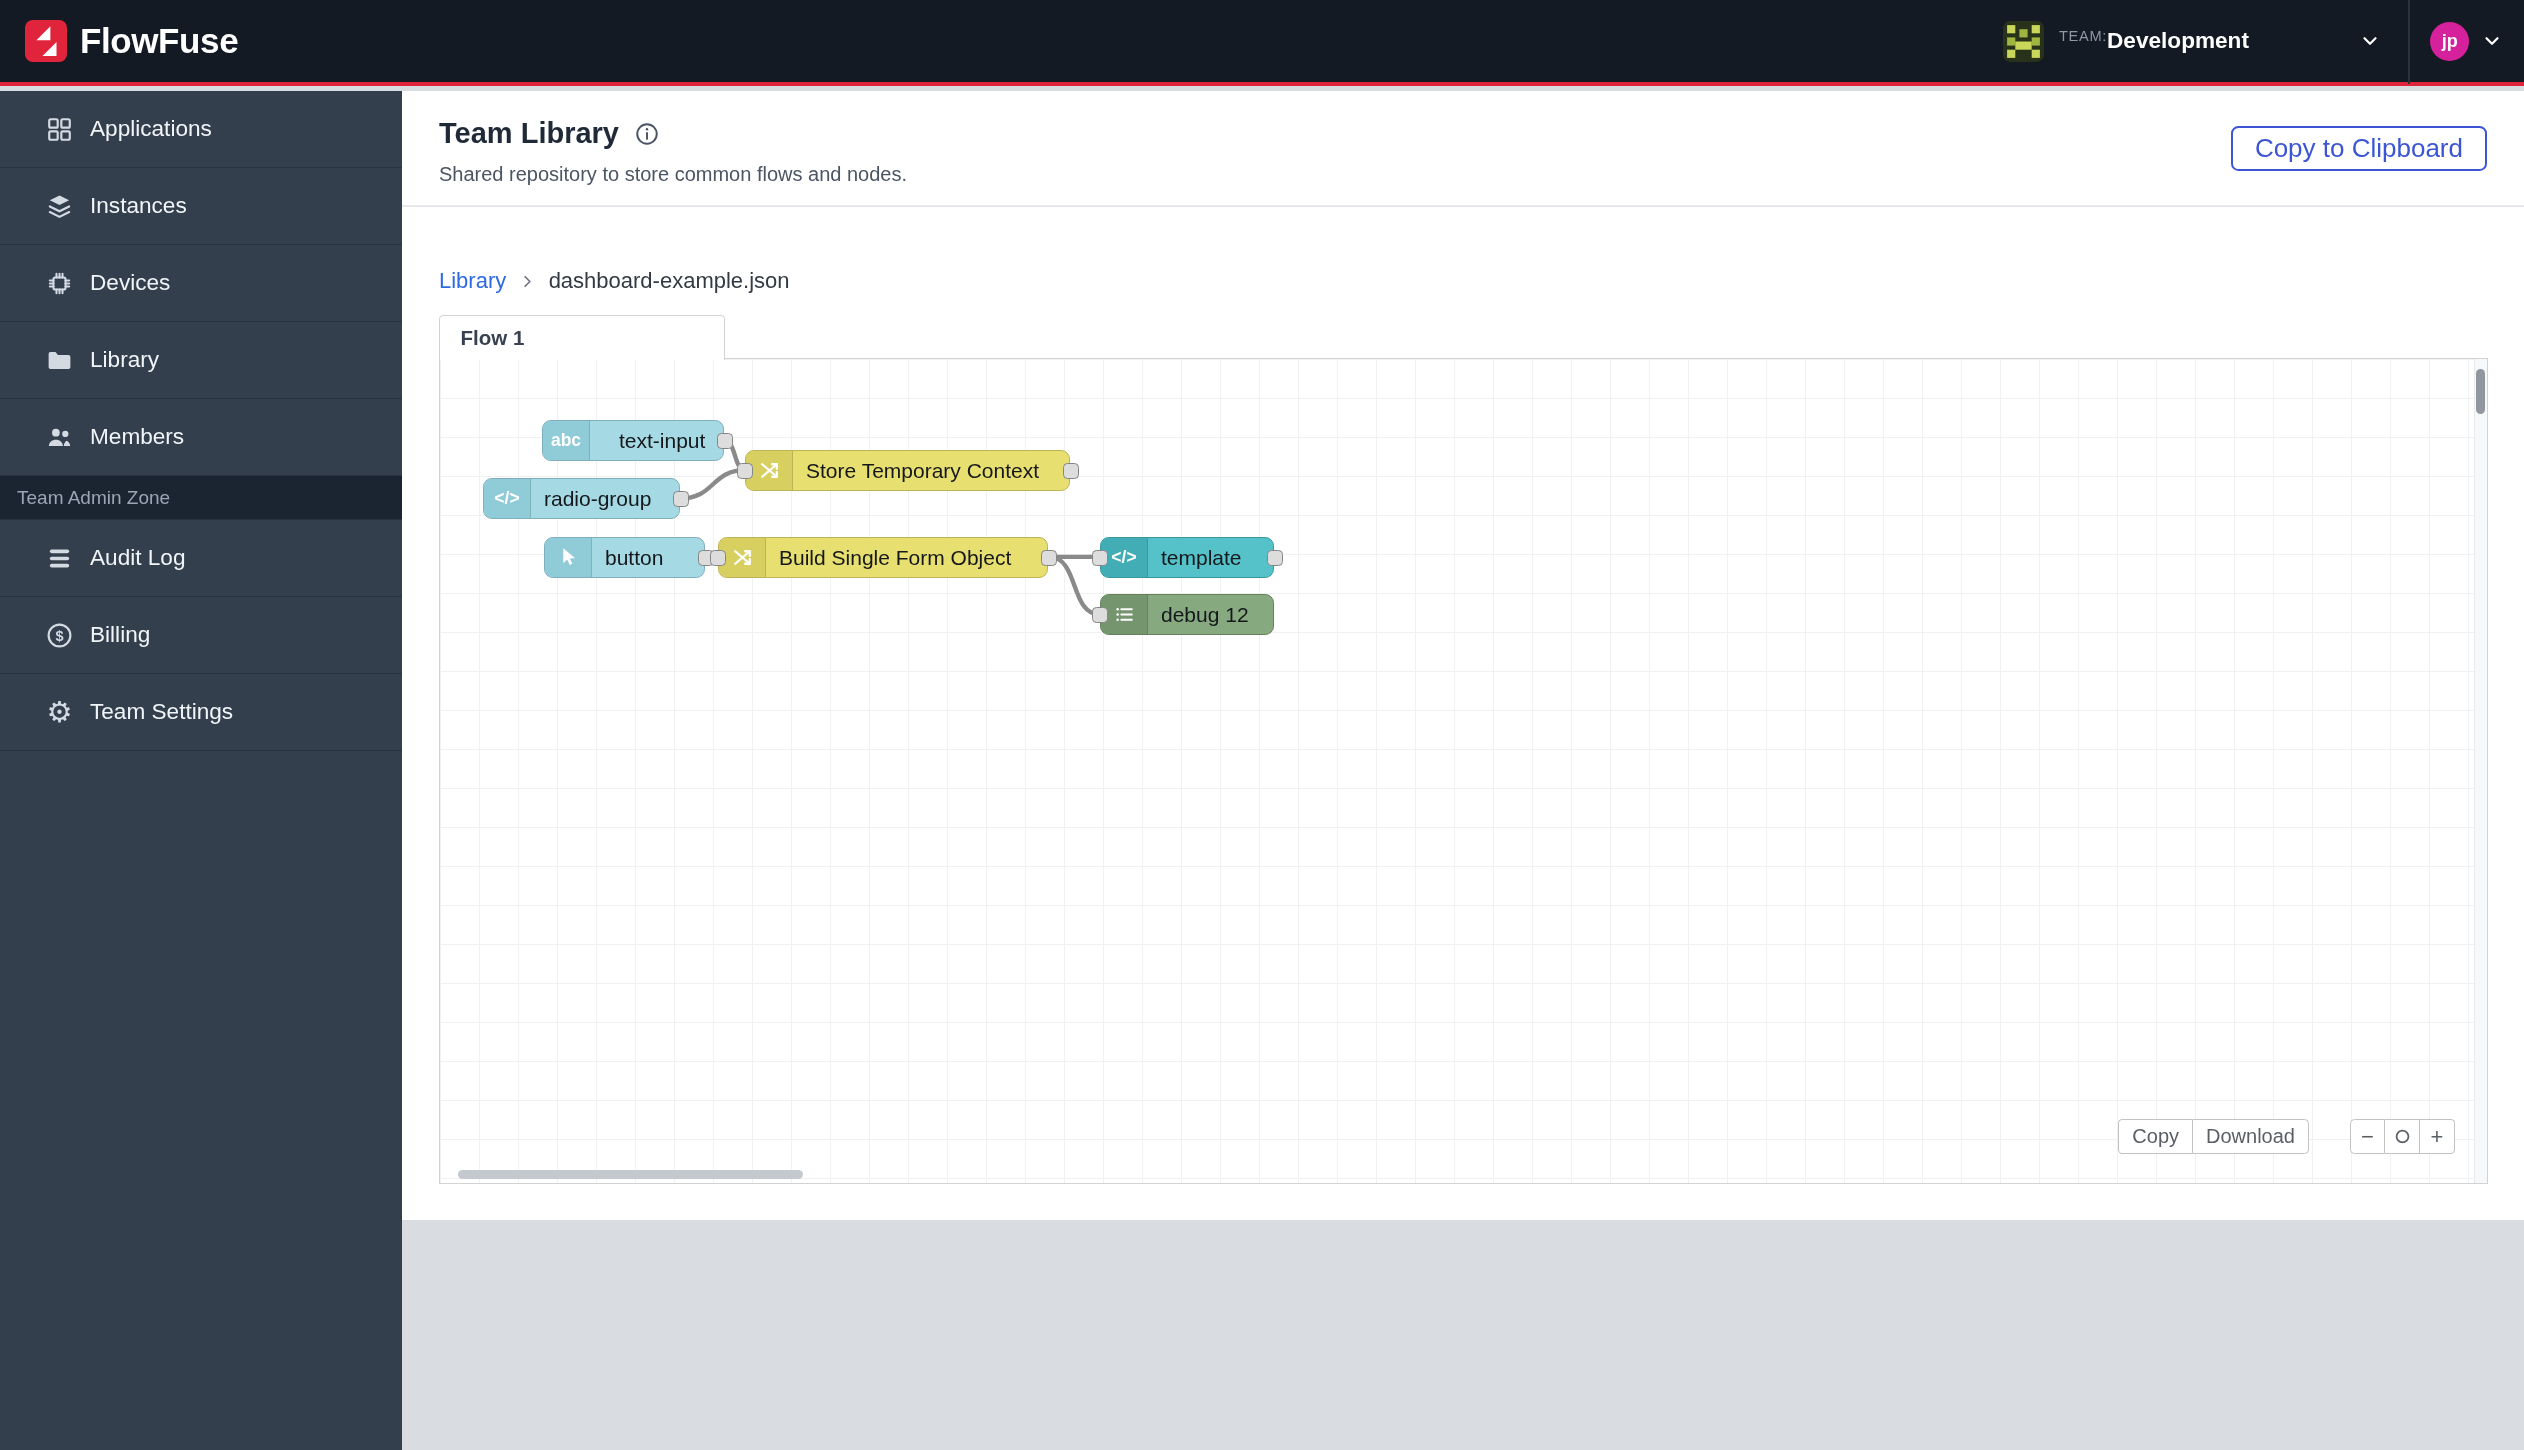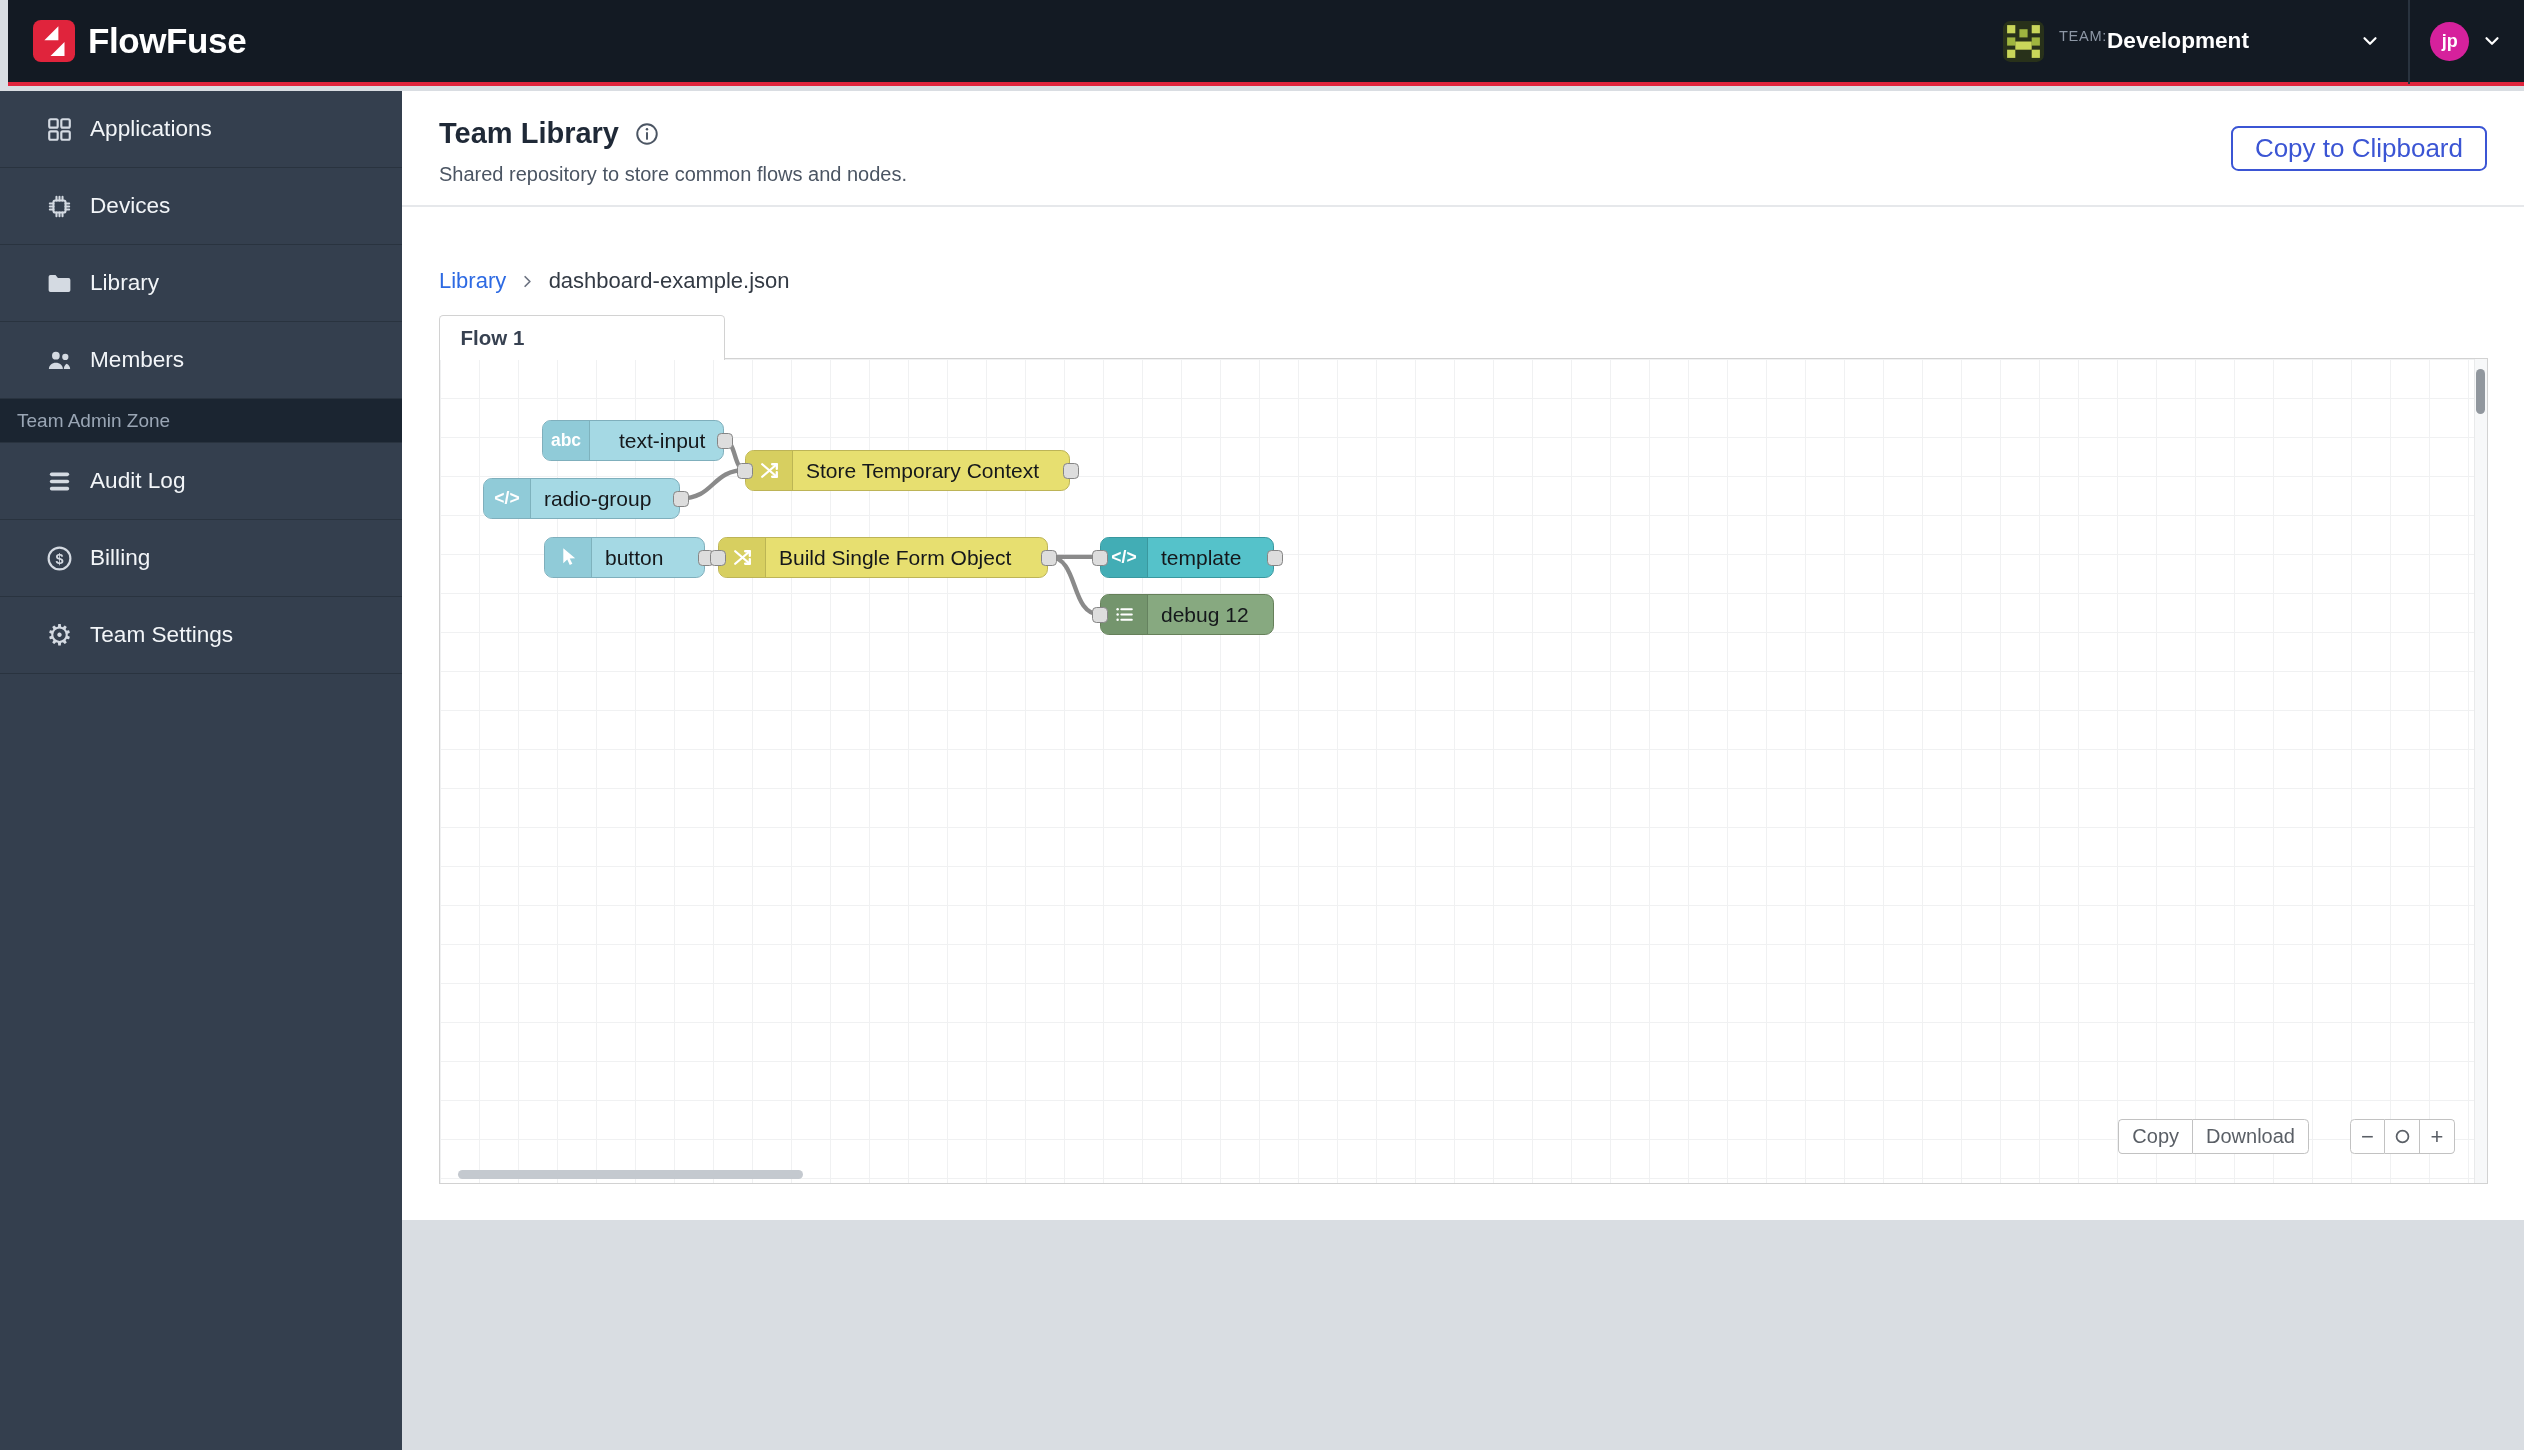--- a/index.html
+++ b/index.html
@@ -13,21 +13,20 @@
 
   
   .navbar {
     position: absolute; top: 0; left: 0; right: 0;
     height: 86px;
     background: #131a23;
     border-bottom: 4.4px solid var(--brand-red, #e0243c);
     display: flex; align-items: center; justify-content: space-between;
     padding: 0 22px 0 25px;
     z-index: 20;
-    margin-left: 8px;
   }
   .brand { display: flex; align-items: center; gap: 13px; cursor: pointer; }
   .brand-logo { width: 42px; height: 42px; display: block; }
   .brand-name { color: #ffffff; font-size: 35px; font-weight: 700; letter-spacing: -0.4px; }
 
   .nav-right { display: flex; align-items: center; height: 100%; }
   .team-selector { display: flex; align-items: center; gap: 14.6px; cursor: pointer; padding: 0 7.3px; }
   .team-avatar { width: 41px; height: 41px; border-radius: 7.3px; overflow: hidden; display: block; }
   .team-text { display: flex; flex-direction: row; justify-content: center; }
   .team-label { color: #8d97a5; font-size: 14.6px; letter-spacing: 0.7px; line-height: 17.5px; }
@@ -228,20 +227,30 @@
         <rect x="3.5" y="3.5" width="7" height="7" rx="1.2"></rect>
         <rect x="13.5" y="3.5" width="7" height="7" rx="1.2"></rect>
         <rect x="3.5" y="13.5" width="7" height="7" rx="1.2"></rect>
         <rect x="13.5" y="13.5" width="7" height="7" rx="1.2"></rect>
       </svg>
     </span>
     <span>Applications</span>
   </div>
   <div class="side-item">
     <span class="sicon">
+      <svg viewBox="0 0 24 24">
+        <path d="M12 2.8l8 4-8 4-8-4z" fill="#d4dae2"></path>
+        <path d="M4 12l8 4 8-4" fill="none" stroke="#d4dae2" stroke-width="1.8" stroke-linecap="round" stroke-linejoin="round"></path>
+        <path d="M4 16.6l8 4 8-4" fill="none" stroke="#d4dae2" stroke-width="1.8" stroke-linecap="round" stroke-linejoin="round"></path>
+      </svg>
+    </span>
+    <span>Instances</span>
+  </div>
+  <div class="side-item">
+    <span class="sicon">
       <svg viewBox="0 0 24 24" fill="none" stroke="#d4dae2" stroke-width="1.7" stroke-linecap="round">
         <rect x="7" y="7" width="10" height="10" rx="1.5"></rect>
         <path d="M9.5 7V4 M12 7V4 M14.5 7V4 M9.5 20v-3 M12 20v-3 M14.5 20v-3 M7 9.5H4 M7 12H4 M7 14.5H4 M20 9.5h-3 M20 12h-3 M20 14.5h-3"></path>
       </svg>
     </span>
     <span>Devices</span>
   </div>
   <div class="side-item">
     <span class="sicon">
       <svg viewBox="0 0 24 24">

